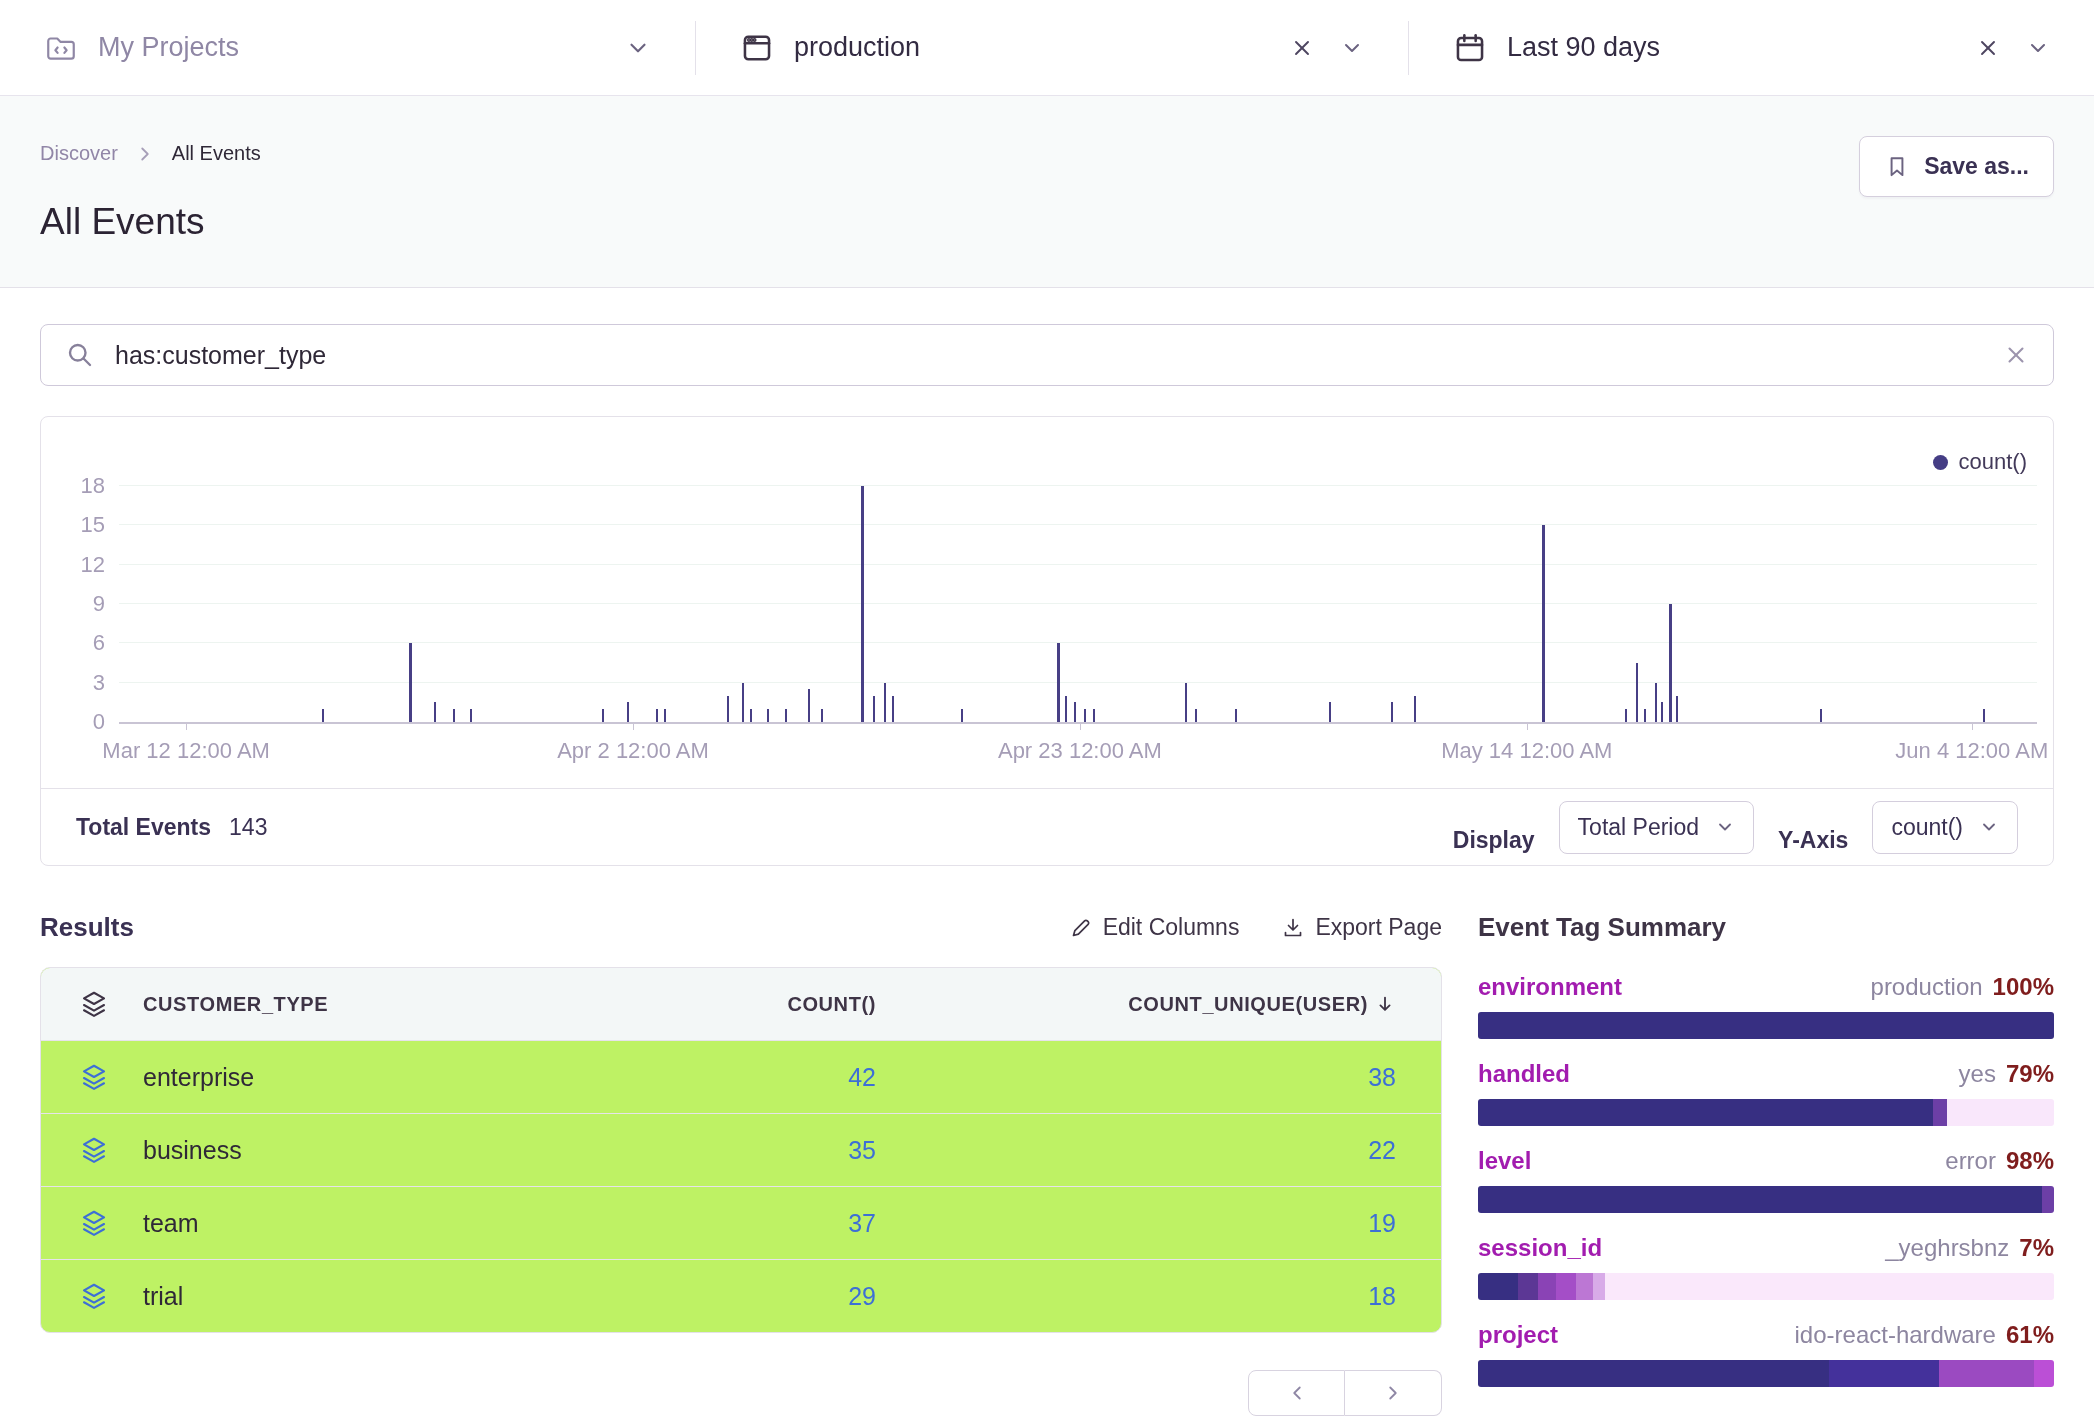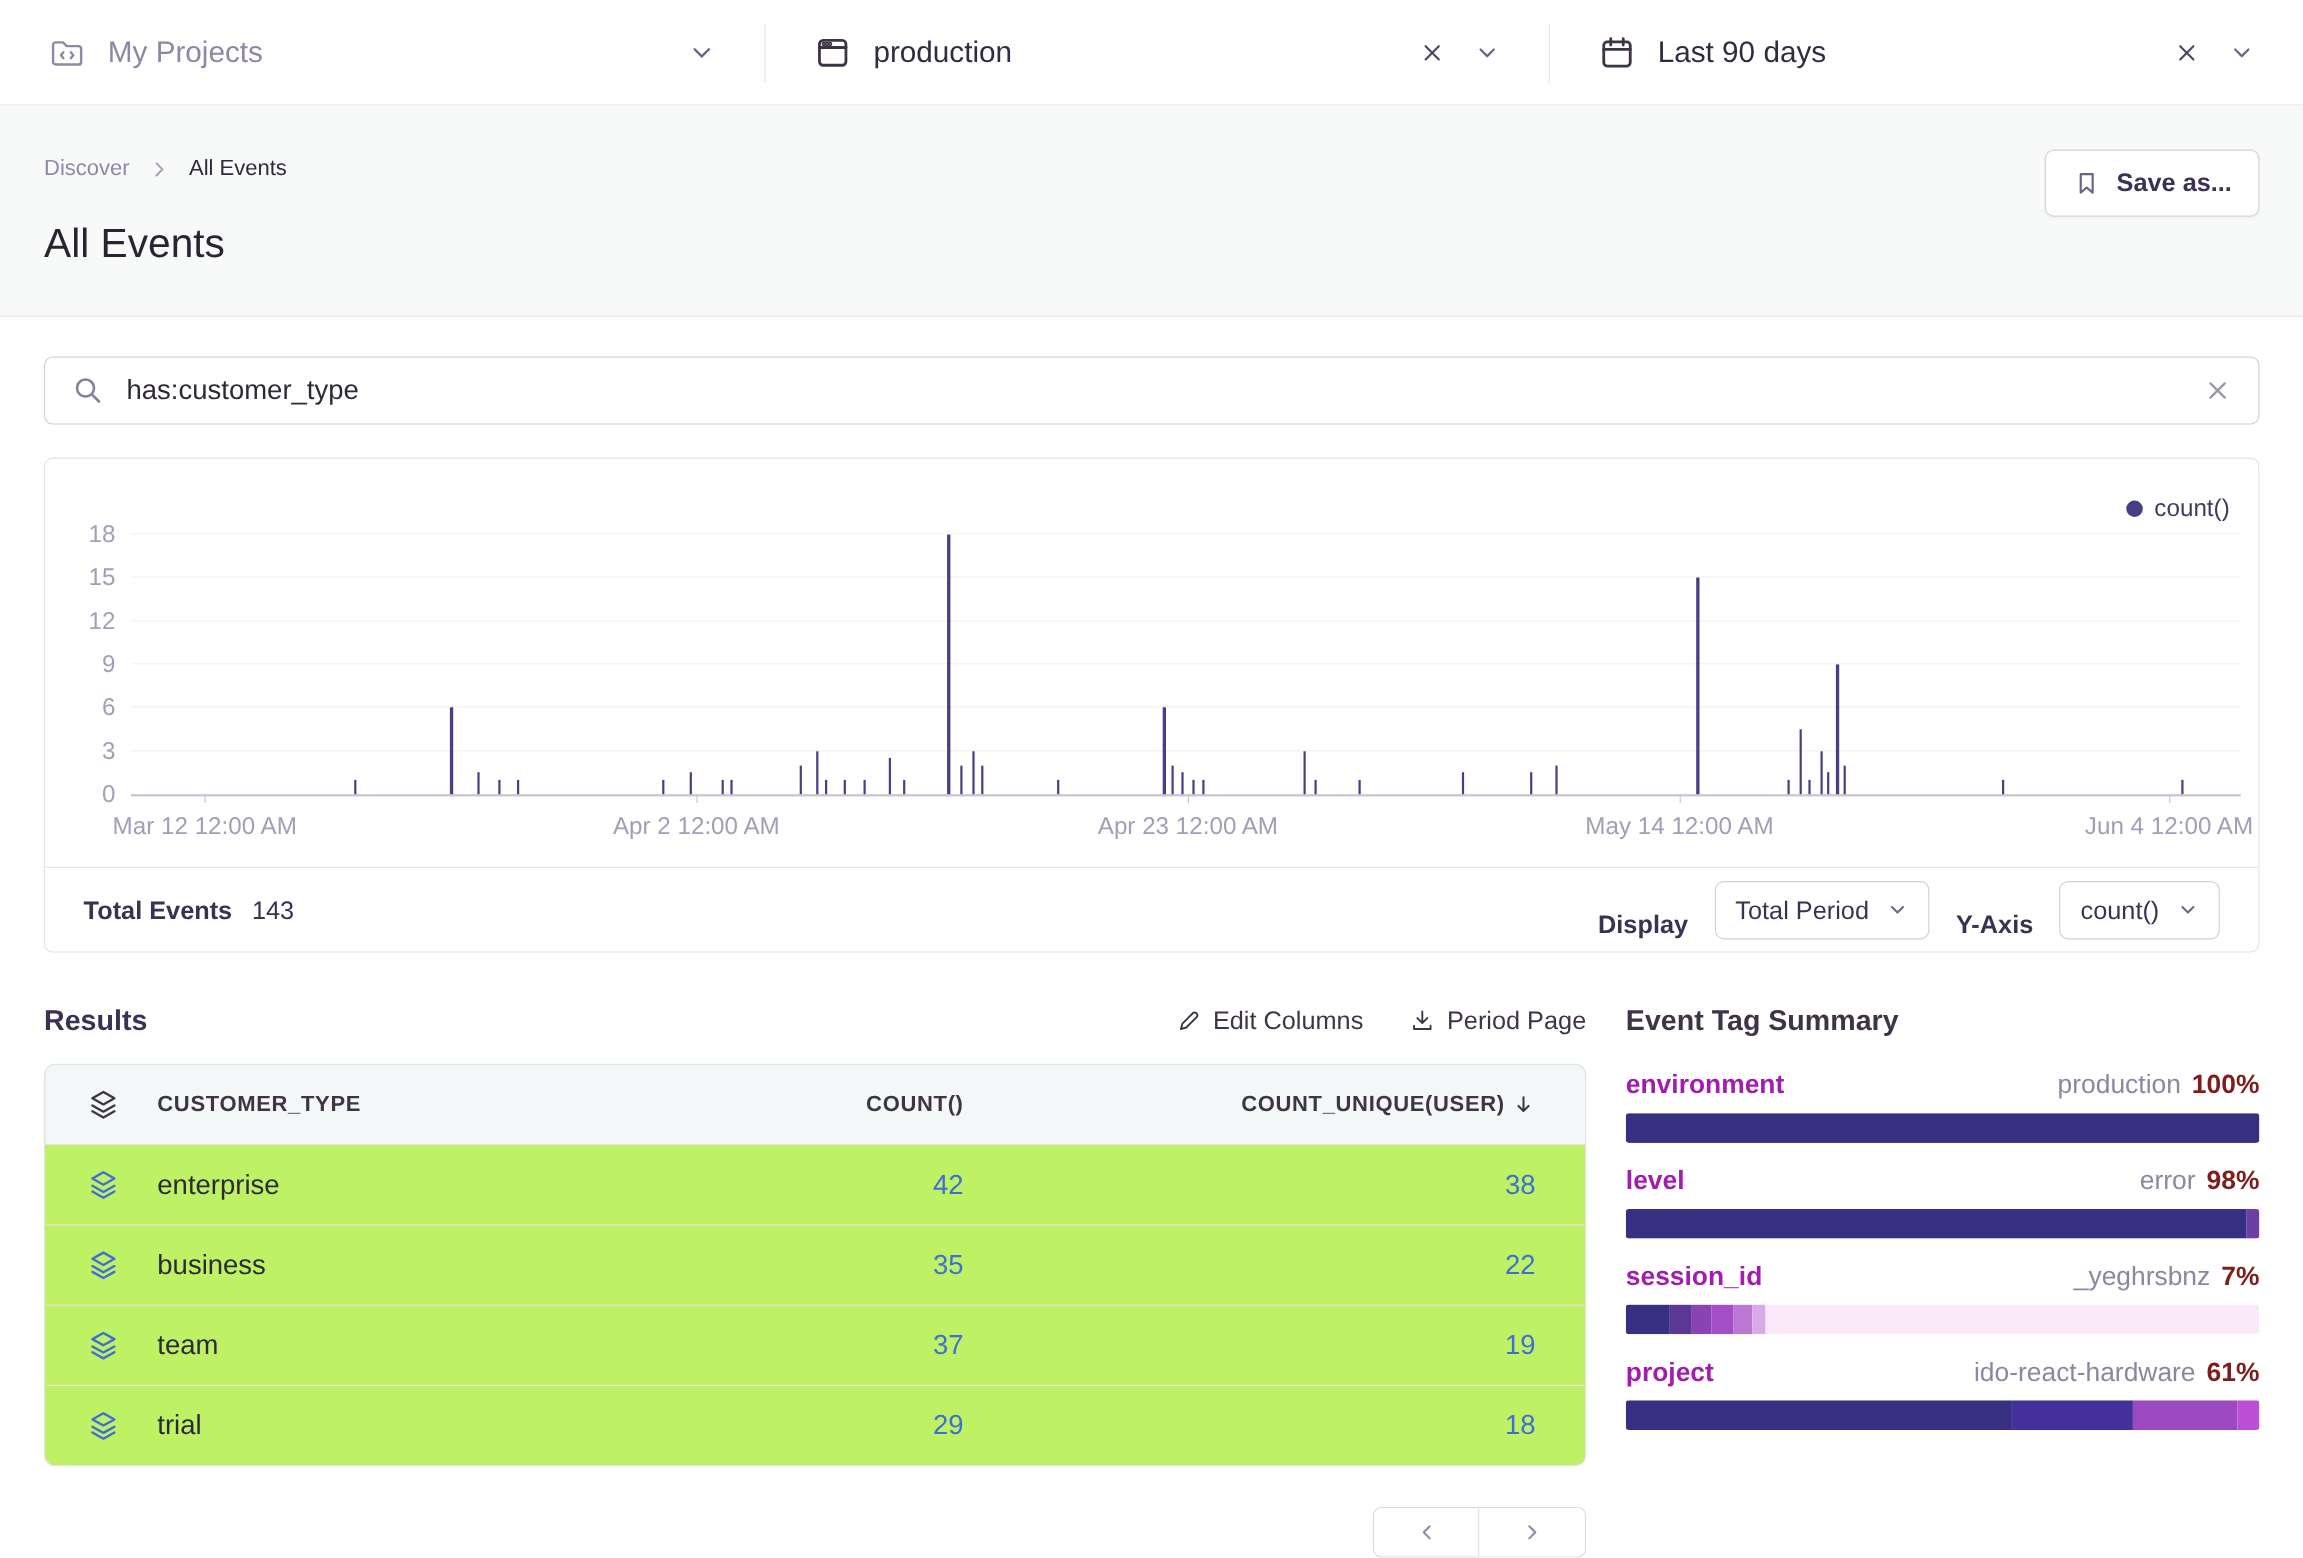--- a/index.html
+++ b/index.html
@@ -311,21 +311,21 @@
         <span class="table-action first">
           <svg width="24" height="24" viewBox="0 0 24 24" fill="none" stroke="#3e3446" stroke-width="1.7" stroke-linejoin="round" stroke-linecap="round">
               <path d="M4.5 19.5l1.4-4.9L15.6 4.9a1.9 1.9 0 0 1 2.7 0l.8.8a1.9 1.9 0 0 1 0 2.7L9.4 18.1z"></path>
             </svg>
           <span>Edit Columns</span>
         </span>
         <span class="table-action">
           <svg width="24" height="24" viewBox="0 0 24 24" fill="none" stroke="#3e3446" stroke-width="1.7" stroke-linejoin="round" stroke-linecap="round">
               <path d="M12 3.5v9.5M7.5 9.5l4.5 4.5 4.5-4.5M4.5 16.5v3h15v-3"></path>
             </svg>
-          <span>Period Page</span>
+          <span>Export Page</span>
         </span>
       </div>
 
       <div class="table">
         <div class="thead">
           <span>
             <svg width="30" height="30" viewBox="0 0 24 24" fill="none" stroke="#3e3446" stroke-width="1.7" stroke-linejoin="round" stroke-linecap="round">
                 <path d="M12 3l8 4.5-8 4.5-8-4.5z"></path>
                 <path d="M4 12.8l8 4.5 8-4.5"></path>
                 <path d="M4 17l8 4.5 8-4.5"></path>
@@ -416,20 +416,34 @@
                 <span class="tag-value">production</span>
                 <span class="tag-pct">100%</span>
               </span>
             </div>
             <div class="tag-bar">
               <span class="tag-seg" style="width: 100%; background: rgb(55, 47, 130);"></span>
             </div>
           </div>
           <div class="tag-block">
             <div class="tag-label-row">
+              <span class="tag-name">handled</span>
+              <span class="tag-right">
+                <span class="tag-value">yes</span>
+                <span class="tag-pct">79%</span>
+              </span>
+            </div>
+            <div class="tag-bar">
+              <span class="tag-seg" style="width: 79%; background: rgb(55, 47, 130);"></span>
+              <span class="tag-seg" style="width: 2.5%; background: rgb(108, 63, 166);"></span>
+              <span class="tag-seg" style="width: 18.5%; background: rgb(249, 231, 251);"></span>
+            </div>
+          </div>
+          <div class="tag-block">
+            <div class="tag-label-row">
               <span class="tag-name">level</span>
               <span class="tag-right">
                 <span class="tag-value">error</span>
                 <span class="tag-pct">98%</span>
               </span>
             </div>
             <div class="tag-bar">
               <span class="tag-seg" style="width: 98%; background: rgb(55, 47, 130);"></span>
               <span class="tag-seg" style="width: 2%; background: rgb(108, 63, 166);"></span>
             </div>

